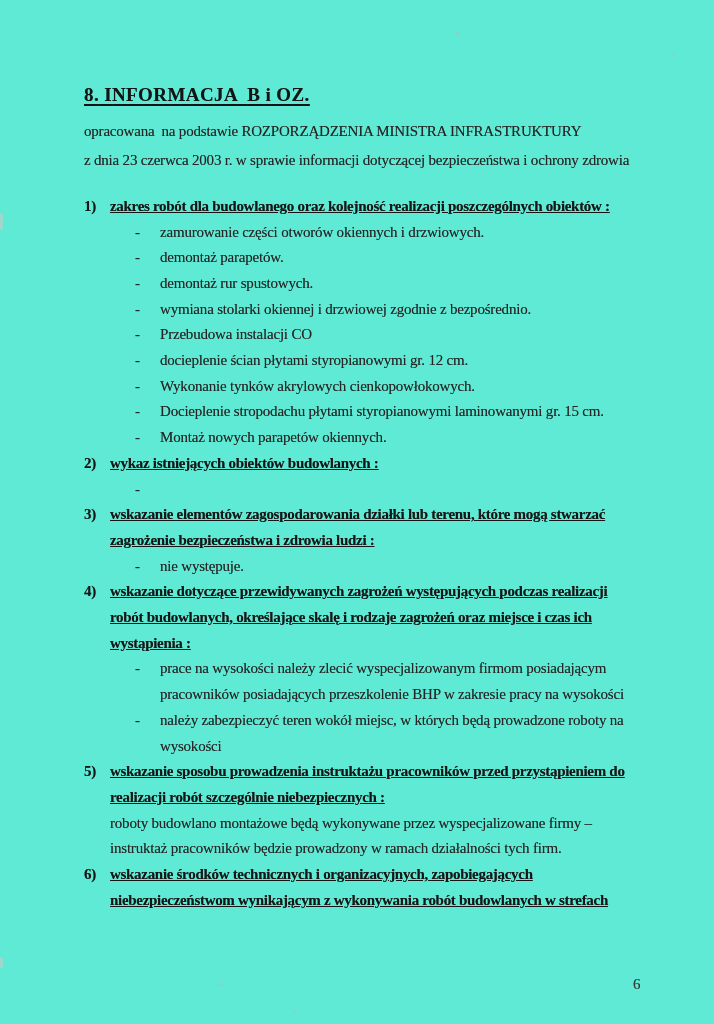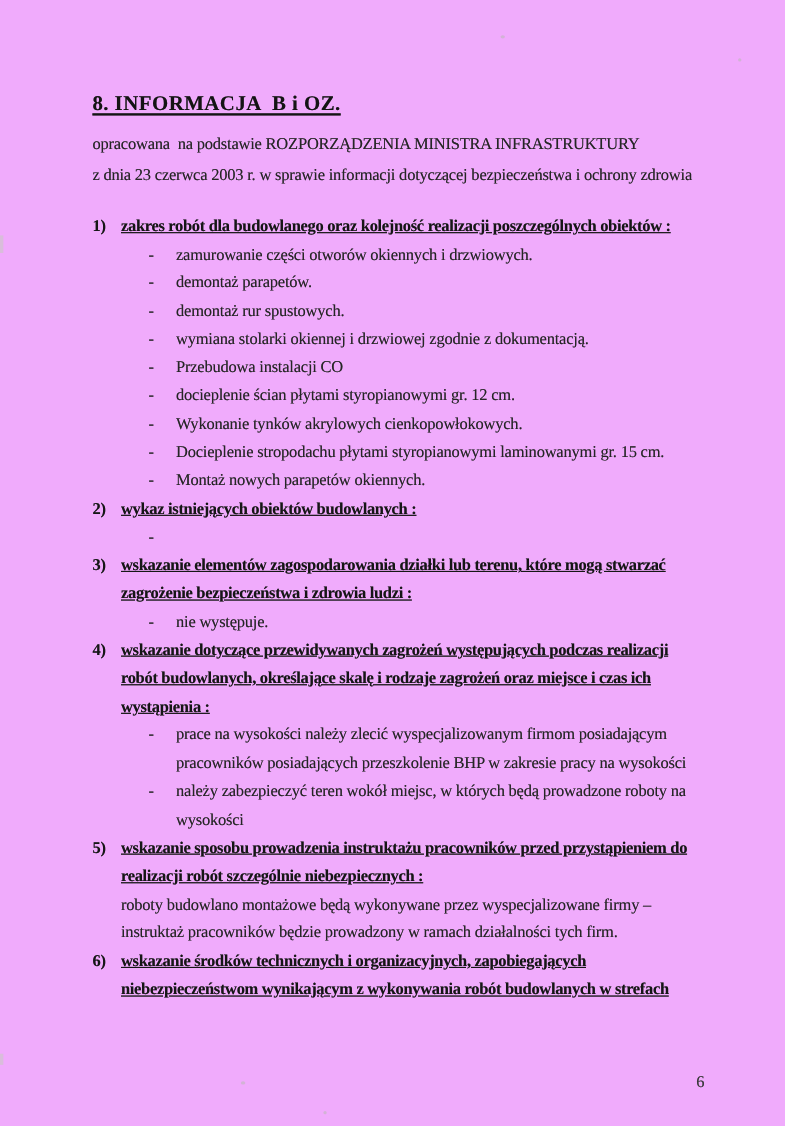--- a/index.html
+++ b/index.html
@@ -5,21 +5,21 @@
   html, body {
     margin: 0;
     padding: 0;
     background: #f4f4f2;
   }
   .page {
     position: relative;
     width: 714px;
     height: 1024px;
     margin: 0 auto;
-    background: #f0abfc;
+    background: #5eead4;
     overflow: hidden;
     font-family: "Liberation Serif", "DejaVu Serif", serif;
     color: #262626;
     text-shadow: 0 0 0.5px rgba(40,40,40,0.55);
   }
   .content {
     position: absolute;
     left: 84px;
     top: 84px;
     width: 582px;
@@ -124,21 +124,21 @@
           <div class="bullet">
             <div class="dash">-</div>
             <div class="btxt">demontaż parapetów.</div>
           </div>
           <div class="bullet">
             <div class="dash">-</div>
             <div class="btxt">demontaż rur spustowych.</div>
           </div>
           <div class="bullet">
             <div class="dash">-</div>
-            <div class="btxt">wymiana stolarki okiennej i drzwiowej zgodnie z dokumentacją.</div>
+            <div class="btxt">wymiana stolarki okiennej i drzwiowej zgodnie z bezpośrednio.</div>
           </div>
           <div class="bullet">
             <div class="dash">-</div>
             <div class="btxt">Przebudowa instalacji CO</div>
           </div>
           <div class="bullet">
             <div class="dash">-</div>
             <div class="btxt">docieplenie ścian płytami styropianowymi gr. 12 cm.</div>
           </div>
           <div class="bullet">

